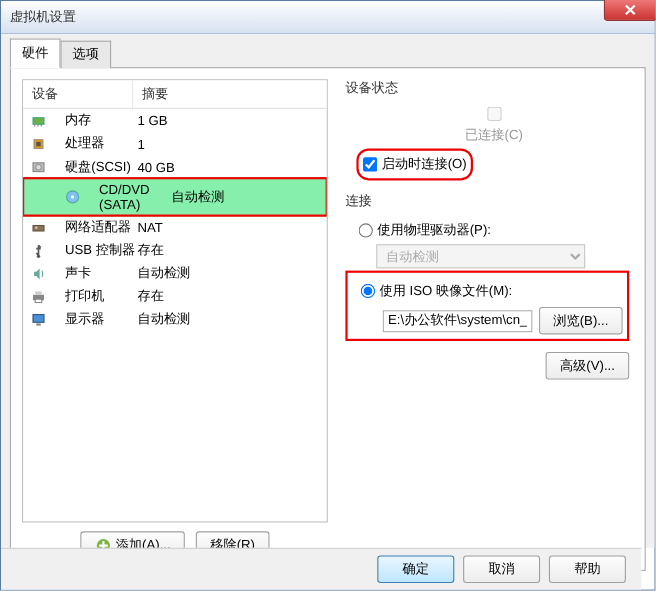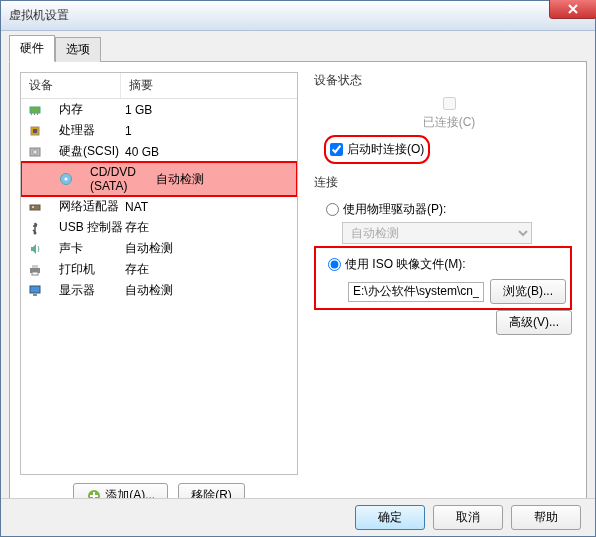--- a/index.html
+++ b/index.html
@@ -16,43 +16,43 @@
     .tab:not(.active) { background: #e8e8e8; margin-top: 2px; padding: 3px 10px; text-align: center; }
     .panel { background: #fff; border: 1px solid #aaa; height: 458px; padding: 10px; display: flex; gap: 12px; }
     .left-col { width: 278px; display: flex; flex-direction: column; }
     .device-list { border: 1px solid #c0c0c0; flex: 1; overflow: hidden; }
     .device-header { display: flex; background: #fff; border-bottom: 1px solid #e0e0e0; }
     .device-header div { padding: 4px 8px; font-weight: normal; color: #333; }
     .dh-name { width: 100px; border-right: 1px solid #e8e8e8; }
     .dh-summary { flex: 1; }
     .device-rows { }
     .device-row { display: flex; padding: 2px 6px; align-items: center; }
-    .device-row.selected { background: #fca5a5; padding-left: 36px; }
+    .device-row.selected { background: #86efac; padding-left: 36px; }
     .red-box-row { border: 2px solid #e00; margin: -1px; }
     .dr-name { width: 98px; display: flex; align-items: center; gap: 16px; }
     .dr-summary { flex: 1; }
     .icon { width: 16px; height: 16px; display: inline-flex; align-items: center; justify-content: center; flex-shrink: 0; }
     .list-buttons { display: flex; justify-content: center; gap: 10px; margin-top: 8px; }
     .btn { padding: 3px 12px; background: linear-gradient(#fdfdfd, #ececec); border: 1px solid #a0a0a0; border-radius: 3px; cursor: pointer; display: inline-flex; align-items: center; gap: 3px; }
     .btn:disabled { color: #999; }
     .right-col { flex: 1; padding: 0 4px; }
     .section-label { color: #333; margin-bottom: 6px; display: block; }
     .status-box { border: 2px solid #e00; padding: 2px 4px; margin: 2px 0 10px 0; display: inline-block; }
     .checkbox-row { display: flex; align-items: center; gap: 4px; padding: 2px 0; }
     .checkbox-row input { margin: 0; }
     .checkbox-row.disabled { color: #999; flex-direction: column; }
     .radio-row { display: flex; align-items: center; gap: 4px; padding: 4px 0 4px 12px; }
     .indented { margin-left: 28px; }
     .combo { width: 190px; padding: 2px 4px; border: 1px solid #b0b0b0; background: #fff; }
     .combo:disabled { background: #f0f0f0; color: #888; }
     .red-box-group { border: 2px solid #e00; padding: 4px; margin-top: 2px; }
     .iso-row { display: flex; gap: 6px; align-items: center; margin-left: 28px; margin-top: 2px; }
     .iso-row .combo { flex: 1; min-width: 0; }
-    .adv-row { text-align: right; }
-    .footer { position: absolute; bottom: 0; left: 0; right: 0; height: 38px; background: #f0f0f0; border-top: 1px solid #d0d0d0; display: flex; justify-content: flex-end; align-items: center; gap: 8px; padding: 0 14px; }
+    .adv-row { text-align: right; margin-top: 10px; }
+    .footer { position: absolute; bottom: 0; left: 0; right: 12px; height: 38px; background: #f0f0f0; border-top: 1px solid #d0d0d0; display: flex; justify-content: flex-end; align-items: center; gap: 8px; padding: 0 14px; }
     .footer .btn { min-width: 70px; justify-content: center; }
     .btn.primary { background: linear-gradient(#eaf6fd, #bee6fd); border-color: #3c7fb1; }
   </style>
 </head>
 <body>
 
 <div class="window">
   <div class="titlebar">
     <span class="titlebar-text">虚拟机设置</span>
     <div class="close-btn">

